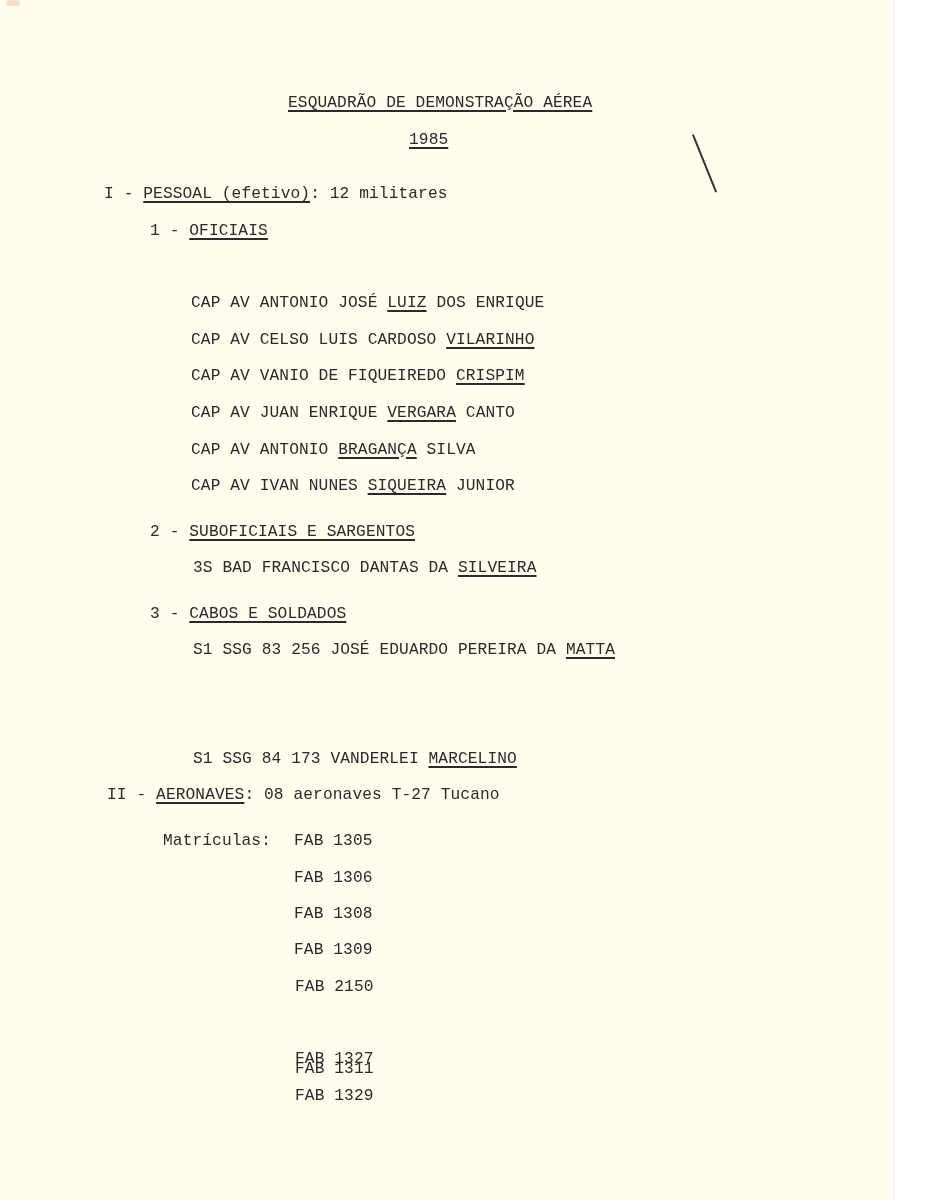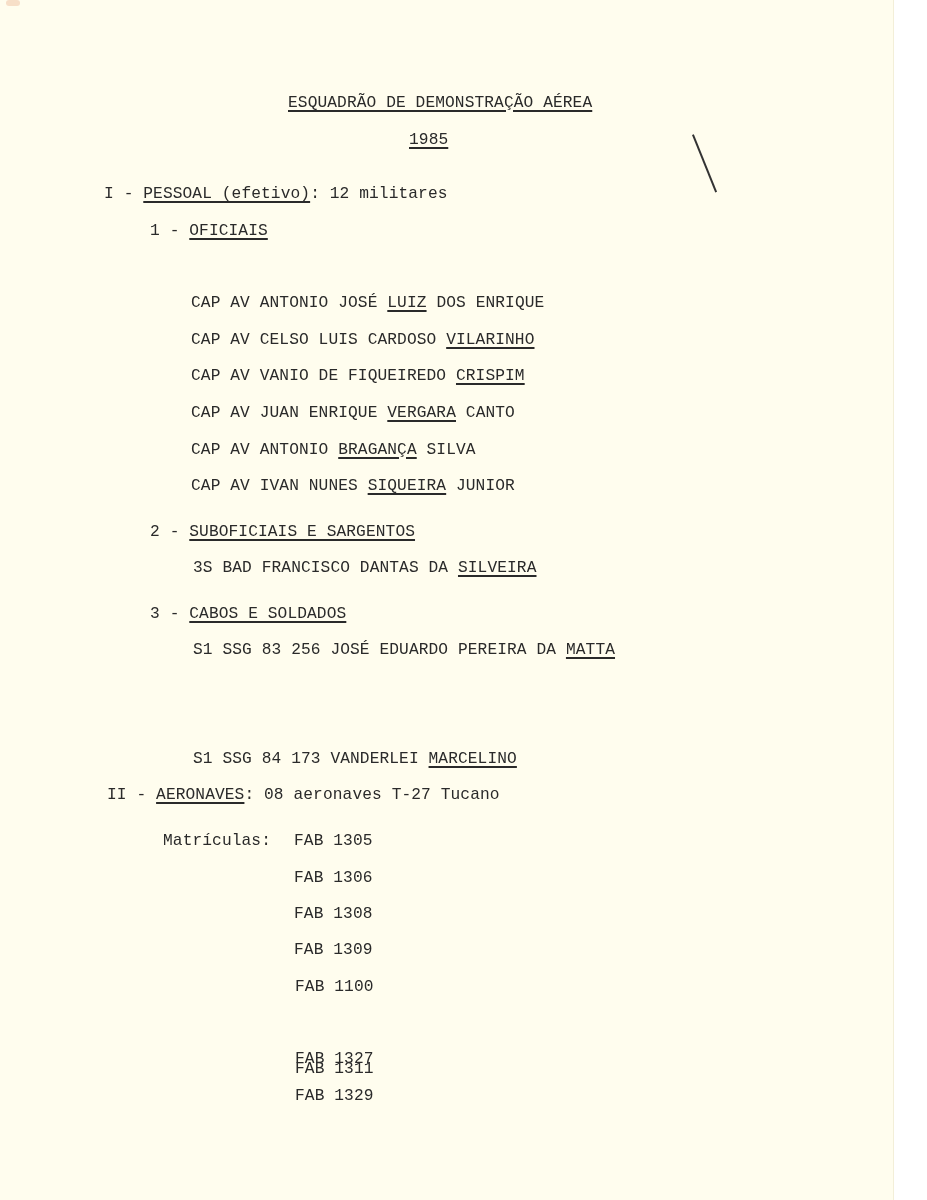--- a/index.html
+++ b/index.html
@@ -53,17 +53,17 @@
   <div class="line" style="left:193px;top:640px"><span>S1 SSG 83 256 JOSÉ EDUARDO PEREIRA DA </span><span class="u">MATTA</span><span></span></div>
   <div class="line" style="left:193px;top:749px"><span>S1 SSG 84 173 VANDERLEI </span><span class="u">MARCELINO</span><span></span></div>
 
   <div class="line" style="left:107px;top:785px"><span>II -</span> <span class="u">AERONAVES</span><span>: 08 aeronaves T-27 Tucano</span></div>
 
   <div class="line" style="left:163px;top:831px">Matrículas:</div>
   <div class="line" style="left:294px;top:831px">FAB 1305</div>
   <div class="line" style="left:294px;top:868px">FAB 1306</div>
   <div class="line" style="left:294px;top:904px">FAB 1308</div>
   <div class="line" style="left:294px;top:940px">FAB 1309</div>
-  <div class="line" style="left:295px;top:977px">FAB 1100</div>
+  <div class="line" style="left:295px;top:977px">FAB 2150</div>
   <div class="line" style="left:295px;top:1059px">FAB 1311</div>
   <div class="line" style="left:295px;top:1049px">FAB 1327</div>
   <div class="line" style="left:295px;top:1086px">FAB 1329</div>
 </div>
 
 </body></html>

